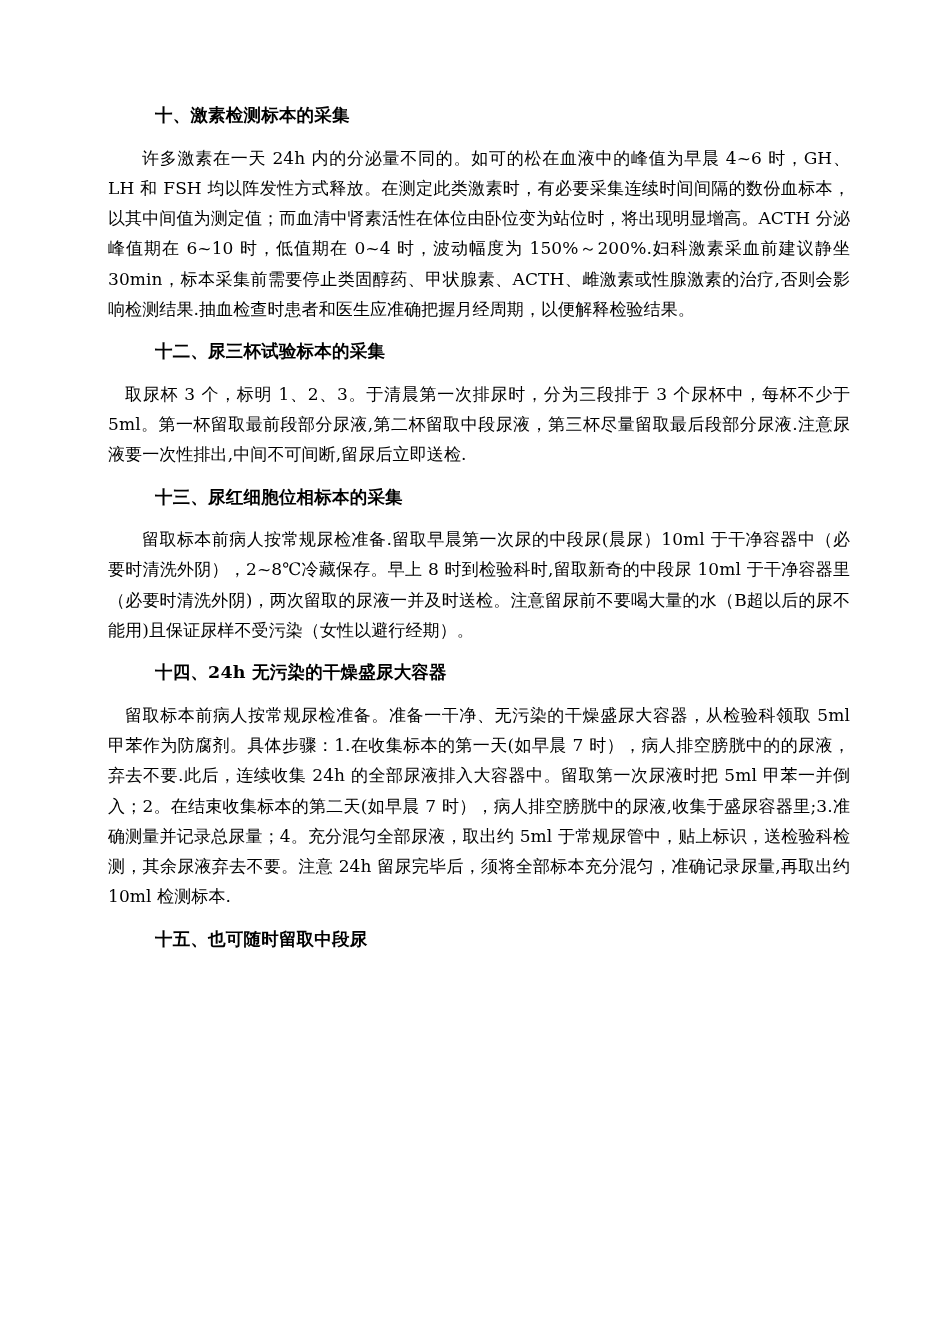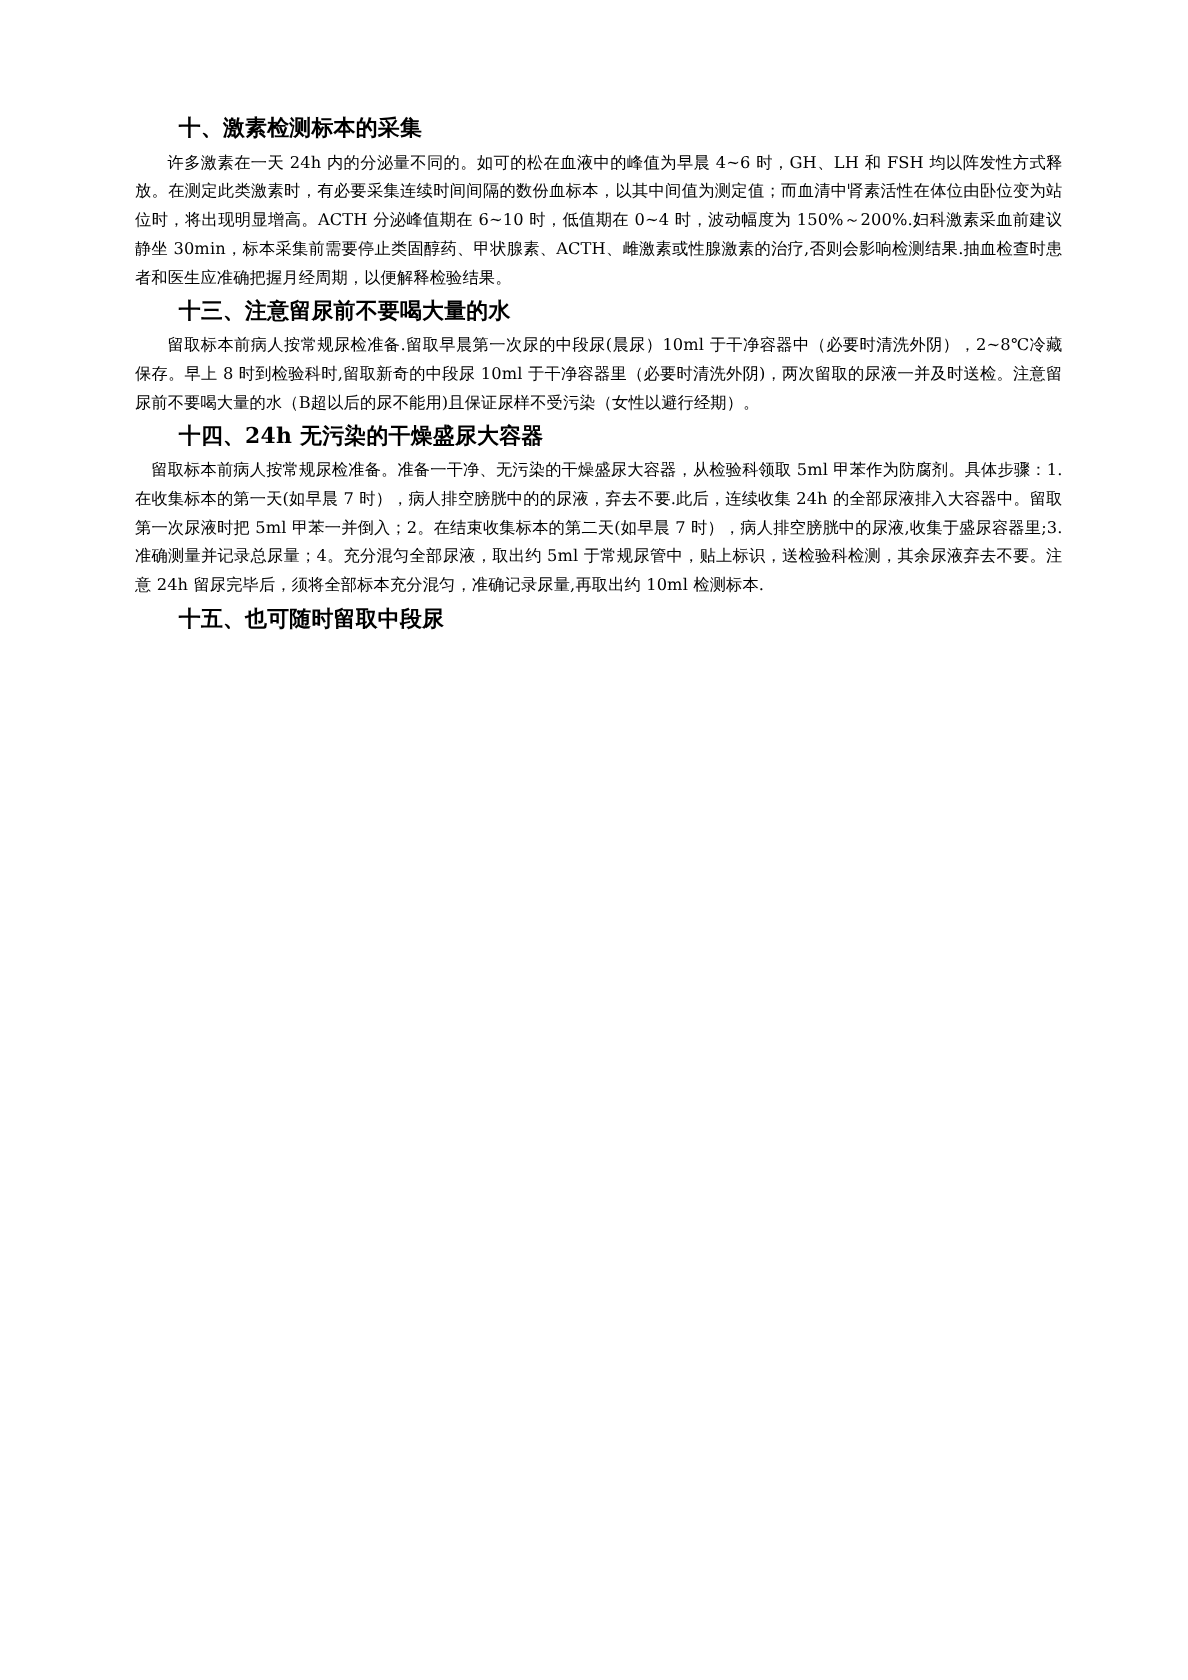--- a/index.html
+++ b/index.html
@@ -20,28 +20,28 @@
     height: 1344px;
     padding: 88px 100px 40px 108px;
     background: #ffffff;
   }
   .doc {
     width: 100%;
   }
   h2.section-heading {
     font-size: 17.5px;
     font-weight: bold;
-    margin: 0;
+    margin: 12px;
     padding: 0;
     line-height: 1.75;
     text-indent: 2em;
     letter-spacing: 0.2px;
   }
   p.body-para {
-    font-size: 13px;
+    font-size: 17px;
     font-weight: normal;
     margin: 0;
     padding: 0;
     line-height: 1.78;
     text-align: justify;
     text-justify: inter-ideograph;
     letter-spacing: 0.1px;
   }
   p.indent-2 {
     text-indent: 2em;
@@ -60,23 +60,27 @@
   <div class="doc">
 
     <div class="block">
       <h2 class="section-heading">十、激素检测标本的采集</h2>
       <p class="body-para indent-2">许多激素在一天 24h 内的分泌量不同的。如可的松在血液中的峰值为早晨 4~6 时，GH、LH 和 FSH 均以阵发性方式释放。在测定此类激素时，有必要采集连续时间间隔的数份血标本，以其中间值为测定值；而血清中肾素活性在体位由卧位变为站位时，将出现明显增高。ACTH 分泌峰值期在 6~10 时，低值期在 0~4 时，波动幅度为 150%～200%.妇科激素采血前建议静坐 30min，标本采集前需要停止类固醇药、甲状腺素、ACTH、雌激素或性腺激素的治疗,否则会影响检测结果.抽血检查时患者和医生应准确把握月经周期，以便解释检验结果。</p>
     </div>
 
     <div class="block">
     </div>
 
+    <div class="block">
+      <h2 class="section-heading">十二、尿三杯试验标本的采集</h2>
+      <p class="body-para indent-1">取尿杯 3 个，标明 1、2、3。于清晨第一次排尿时，分为三段排于 3 个尿杯中，每杯不少于 5ml。第一杯留取最前段部分尿液,第二杯留取中段尿液，第三杯尽量留取最后段部分尿液.注意尿液要一次性排出,中间不可间断,留尿后立即送检.</p>
+    </div>
 
     <div class="block">
-      <h2 class="section-heading">十三、注意留尿前不要喝大量的水</h2>
+      <h2 class="section-heading">十三、尿红细胞位相标本的采集</h2>
       <p class="body-para indent-2">留取标本前病人按常规尿检准备.留取早晨第一次尿的中段尿(晨尿）10ml 于干净容器中（必要时清洗外阴），2~8℃冷藏保存。早上 8 时到检验科时,留取新奇的中段尿 10ml 于干净容器里（必要时清洗外阴)，两次留取的尿液一并及时送检。注意留尿前不要喝大量的水（B超以后的尿不能用)且保证尿样不受污染（女性以避行经期）。</p>
     </div>
 
     <div class="block">
       <h2 class="section-heading">十四、24h 无污染的干燥盛尿大容器</h2>
       <p class="body-para indent-1">留取标本前病人按常规尿检准备。准备一干净、无污染的干燥盛尿大容器，从检验科领取 5ml 甲苯作为防腐剂。具体步骤：1.在收集标本的第一天(如早晨 7 时），病人排空膀胱中的的尿液，弃去不要.此后，连续收集 24h 的全部尿液排入大容器中。留取第一次尿液时把 5ml 甲苯一并倒入；2。在结束收集标本的第二天(如早晨 7 时），病人排空膀胱中的尿液,收集于盛尿容器里;3.准确测量并记录总尿量；4。充分混匀全部尿液，取出约 5ml 于常规尿管中，贴上标识，送检验科检测，其余尿液弃去不要。注意 24h 留尿完毕后，须将全部标本充分混匀，准确记录尿量,再取出约 10ml 检测标本.</p>
     </div>
 
     <div class="block">
       <h2 class="section-heading">十五、也可随时留取中段尿</h2>

